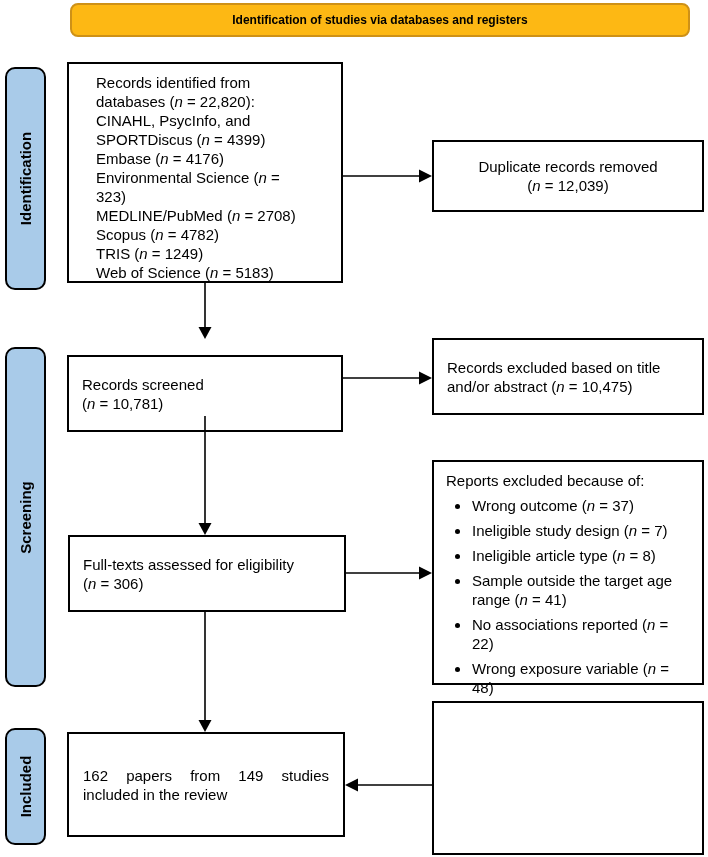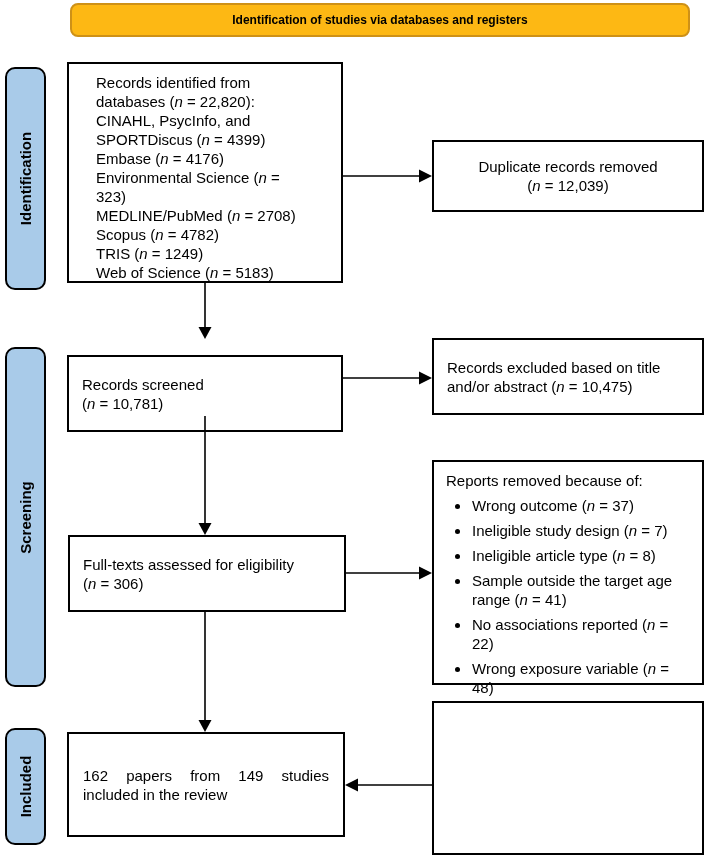--- a/index.html
+++ b/index.html
@@ -89,21 +89,21 @@
     <div>Records screened</div>
     <div>(<i>n</i> = 10,781)</div>
   </div>
 
   <div class="fbox box-excluded-title vcenter">
     <div>Records excluded based on title</div>
     <div>and/or abstract (<i>n</i> = 10,475)</div>
   </div>
 
   <div class="fbox box-reports-excluded">
-    <div>Reports removed because of:</div>
+    <div>Reports excluded because of:</div>
     <ul class="blist">
       <li>Wrong outcome (<i>n</i> = 37)</li>
       <li>Ineligible study design (<i>n</i> = 7)</li>
       <li>Ineligible article type (<i>n</i> = 8)</li>
       <li>Sample outside the target age range (<i>n</i> = 41)</li>
       <li>No associations reported (<i>n</i> = 22)</li>
       <li>Wrong exposure variable (<i>n</i> = 48)</li>
     </ul>
   </div>
 

